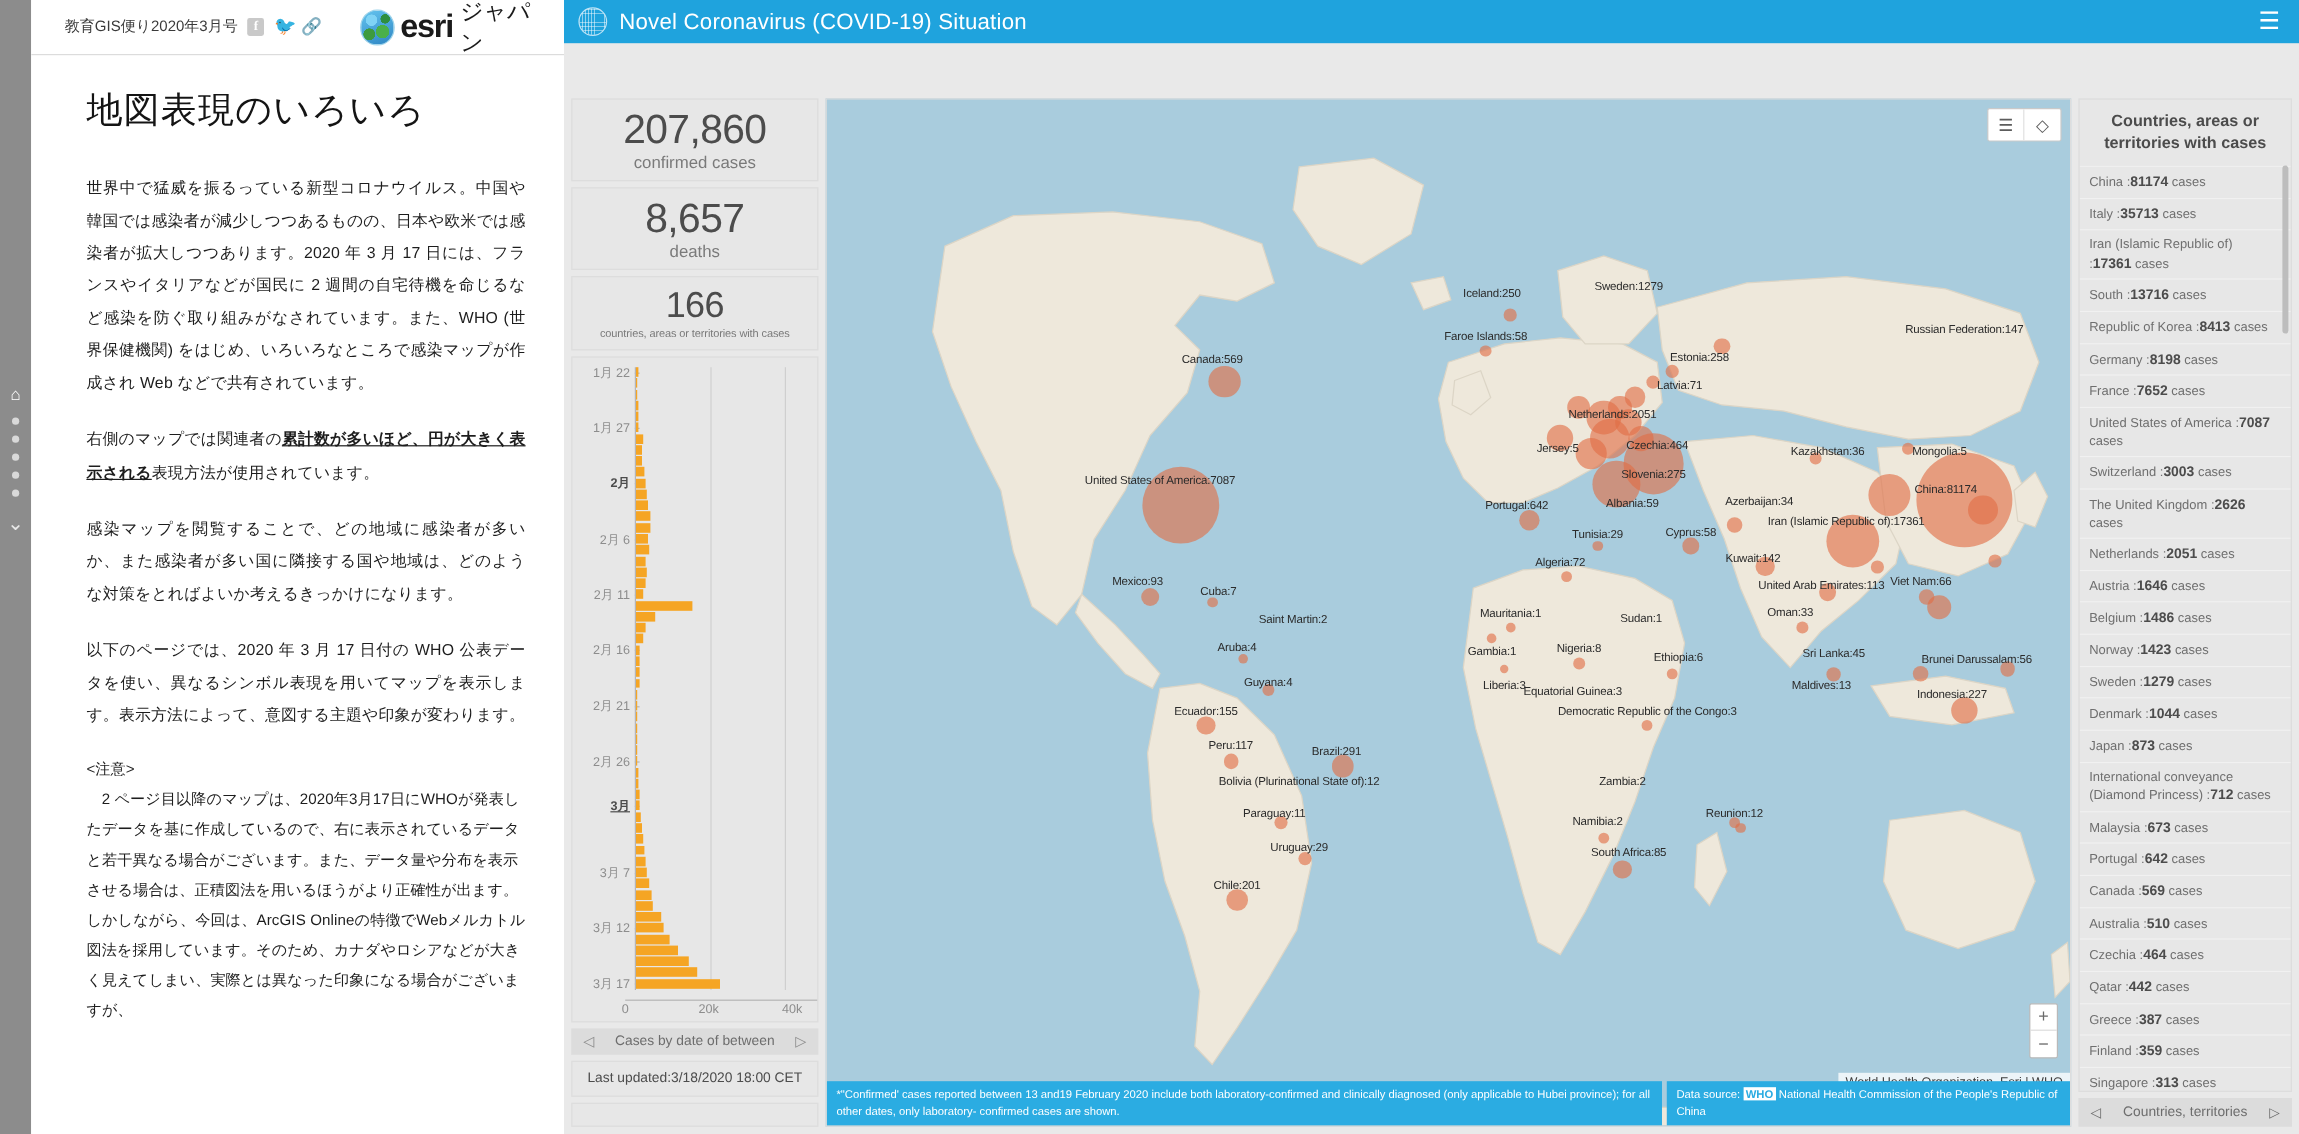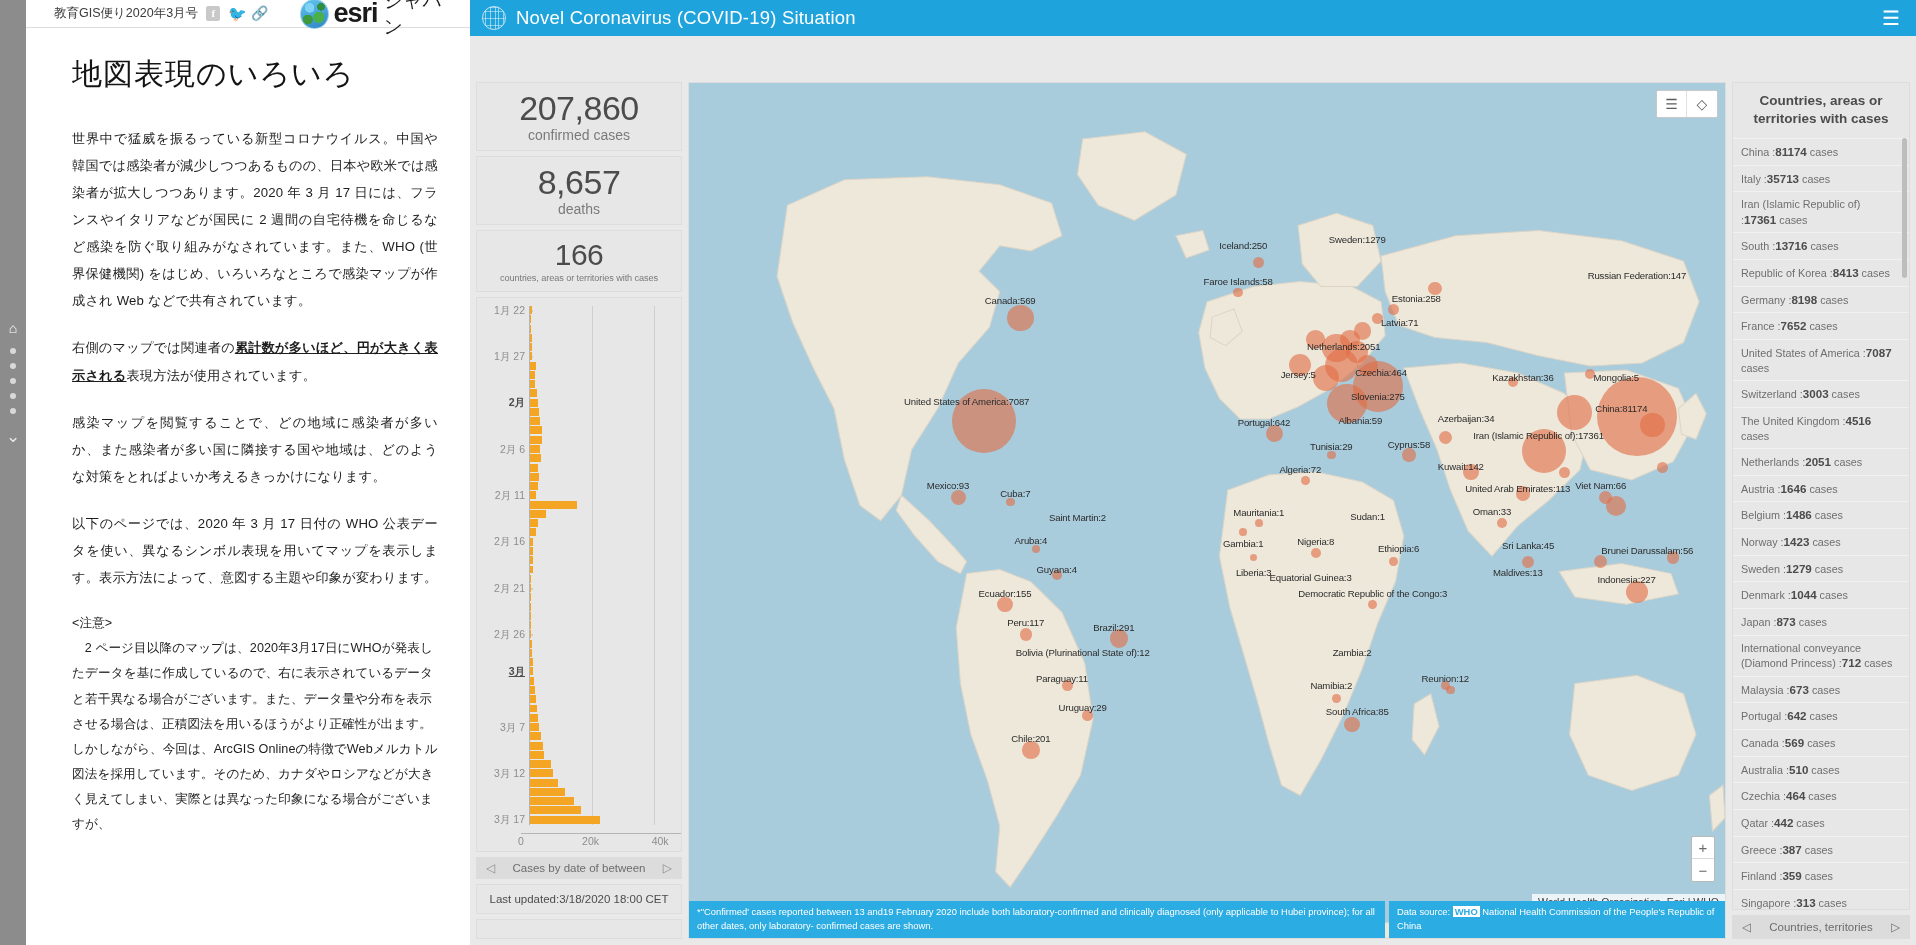--- a/index.html
+++ b/index.html
@@ -10,21 +10,21 @@
   }
   .app { display: flex; width: 1916px; height: 945px; }
 
   
   .doc-rail { width: 26px; height: 945px; background: #8c8c8c; flex: 0 0 26px; position: relative; }
   .doc-pane {
     width: 444px; flex: 0 0 444px; height: 945px; background: #fff;
     position: relative; overflow: hidden;
   }
   .doc-topbar {
-    height: 28px; display: flex; align-items: center; gap: 8px;
+    height: 46px; display: flex; align-items: center; gap: 8px;
     padding: 0 14px 0 28px; border-bottom: 1px solid #dcdcdc;
   }
   .doc-issue { font-size: 12.5px; color: #3a3a3a; white-space: nowrap; }
   .share-ico {
     width: 15px; height: 15px; display: inline-block; border-radius: 2px;
     font-size: 11px; line-height: 15px; text-align: center; color: #fff;
   }
   .ico-fb { background: #c9c9c9; font-weight: bold; font-family: "Liberation Serif", serif; }
   .ico-tw { background: transparent; color: #7ec3e8; font-size: 15px; }
   .ico-link { background: transparent; color: #c9c9c9; font-size: 14px; }
@@ -420,21 +420,21 @@
           <div class="list-items" id="countryList">
               <div class="li"><span>China :</span><b>81174</b><span> cases</span></div>
               <div class="li"><span>Italy :</span><b>35713</b><span> cases</span></div>
               <div class="li"><span>Iran (Islamic Republic of) :</span><b>17361</b><span> cases</span></div>
               <div class="li"><span>South :</span><b>13716</b><span> cases</span></div>
               <div class="li"><span>Republic of Korea :</span><b>8413</b><span> cases</span></div>
               <div class="li"><span>Germany :</span><b>8198</b><span> cases</span></div>
               <div class="li"><span>France :</span><b>7652</b><span> cases</span></div>
               <div class="li"><span>United States of America :</span><b>7087</b><span> cases</span></div>
               <div class="li"><span>Switzerland :</span><b>3003</b><span> cases</span></div>
-              <div class="li"><span>The United Kingdom :</span><b>4516</b><span> cases</span></div>
+              <div class="li"><span>The United Kingdom :</span><b>2626</b><span> cases</span></div>
               <div class="li"><span>Netherlands :</span><b>2051</b><span> cases</span></div>
               <div class="li"><span>Austria :</span><b>1646</b><span> cases</span></div>
               <div class="li"><span>Belgium :</span><b>1486</b><span> cases</span></div>
               <div class="li"><span>Norway :</span><b>1423</b><span> cases</span></div>
               <div class="li"><span>Sweden :</span><b>1279</b><span> cases</span></div>
               <div class="li"><span>Denmark :</span><b>1044</b><span> cases</span></div>
               <div class="li"><span>Japan :</span><b>873</b><span> cases</span></div>
               <div class="li"><span>International conveyance (Diamond Princess) :</span><b>712</b><span> cases</span></div>
               <div class="li"><span>Malaysia :</span><b>673</b><span> cases</span></div>
               <div class="li"><span>Portugal :</span><b>642</b><span> cases</span></div>

